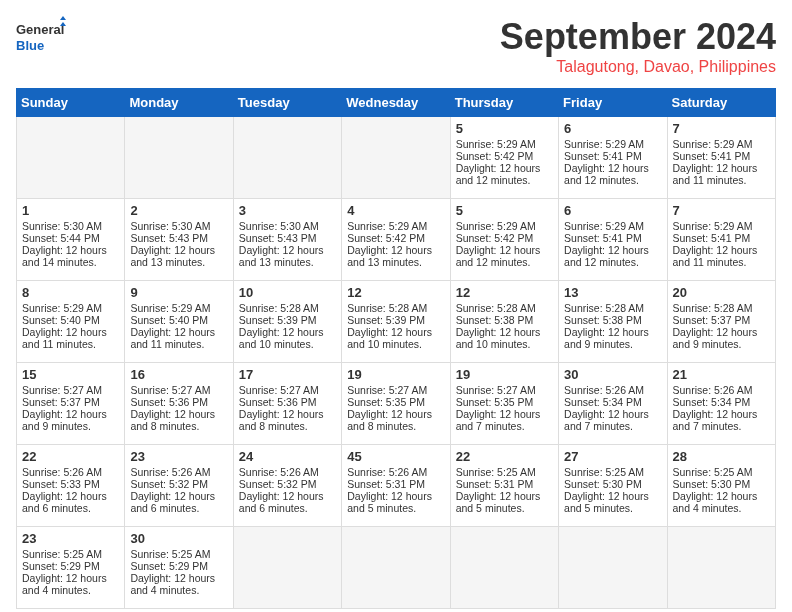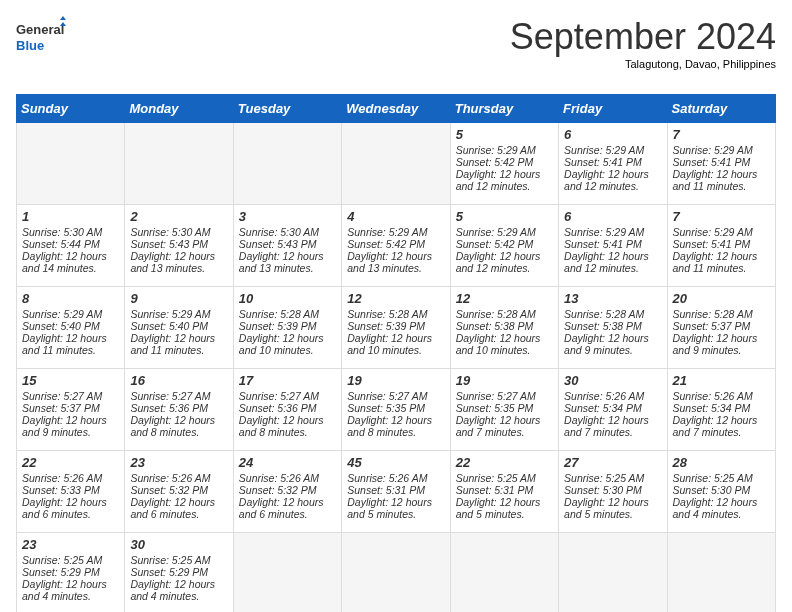--- a/index.html
+++ b/index.html
@@ -7,44 +7,43 @@
       font-family: Arial, sans-serif;
       background: #fff;
       width: 792px;
       min-height: 612px;
       padding: 16px;
     }
     .header {
       display: flex;
       justify-content: space-between;
       align-items: flex-start;
-      margin-bottom: 24px;
+      margin-bottom: 12px;
     }
     .logo {
       display: flex;
       align-items: center;
       gap: 4px;
     }
     .title-section {
       text-align: right;
     }
     .month-title {
       font-size: 36px;
-      font-weight: normal;
+      font-weight: bold;
       color: #333;
     }
     .location {
-      font-size: 11px;
-      color: #000000;
+      font-size: 16px;
+      color: #ef4444;
     }
     table {
       width: 100%;
       border-collapse: collapse;
       table-layout: fixed;
-      font-style: italic;
     }
     th {
       background-color: #1565c0;
       color: #fff;
       font-size: 13px;
       font-weight: bold;
       padding: 6px 4px;
       text-align: left;
       border: 1px solid #1565c0;
     }

